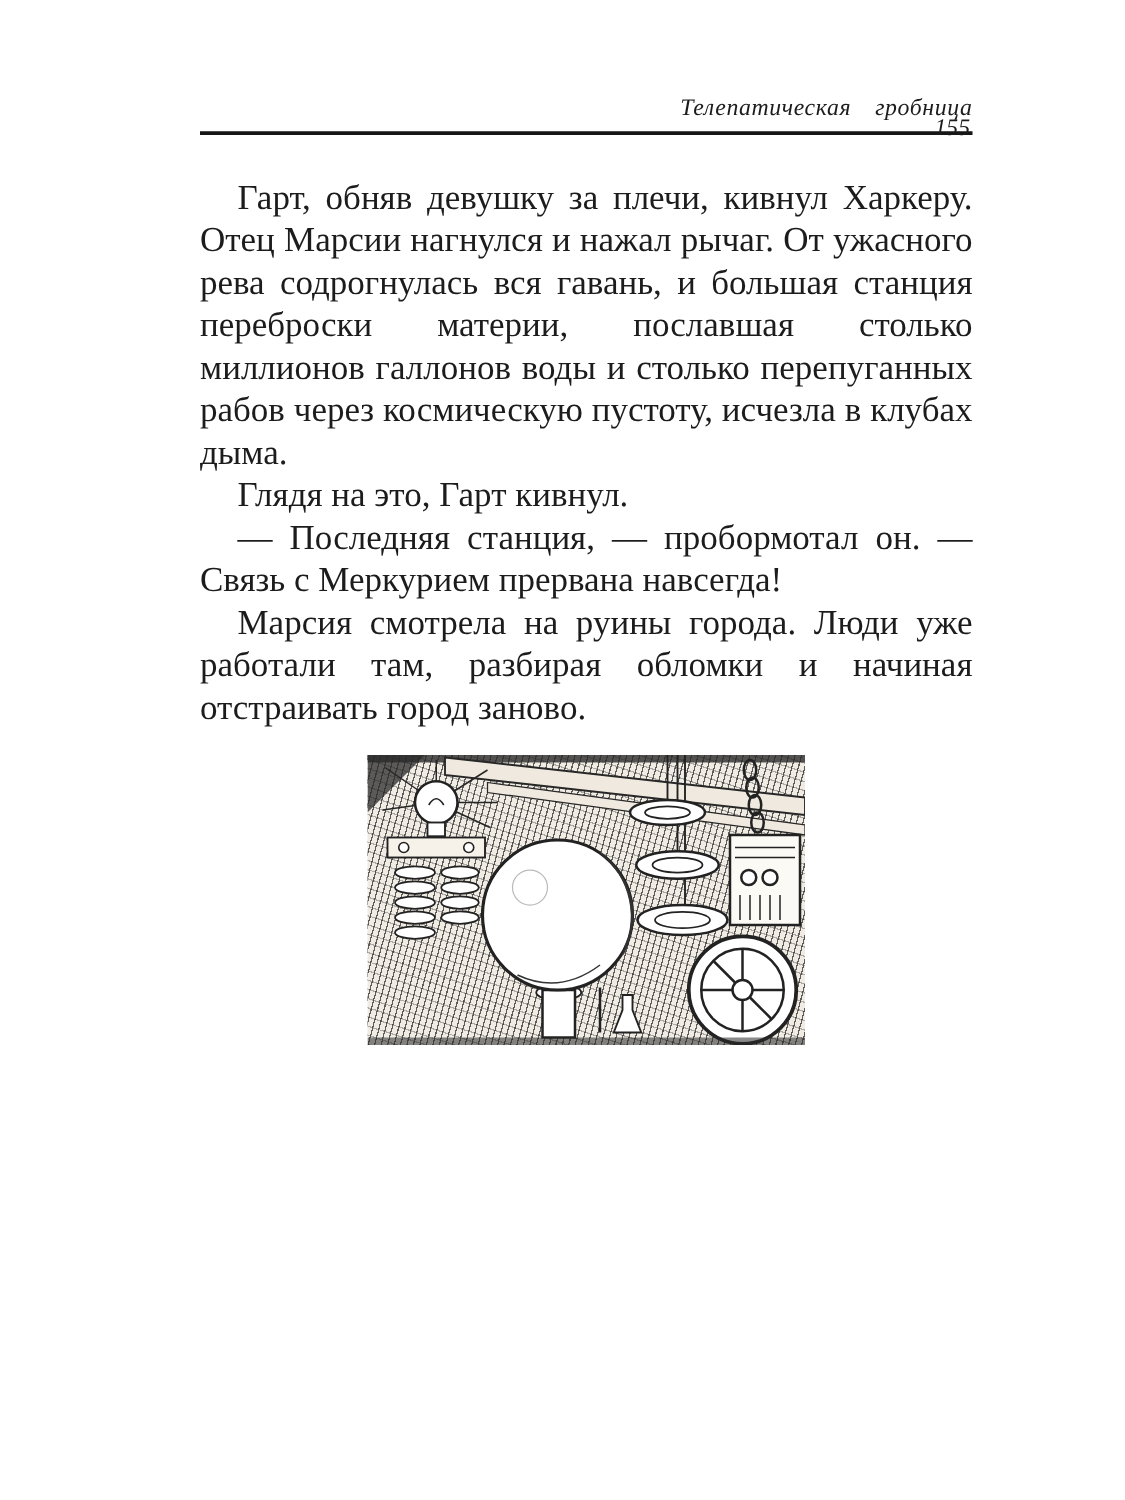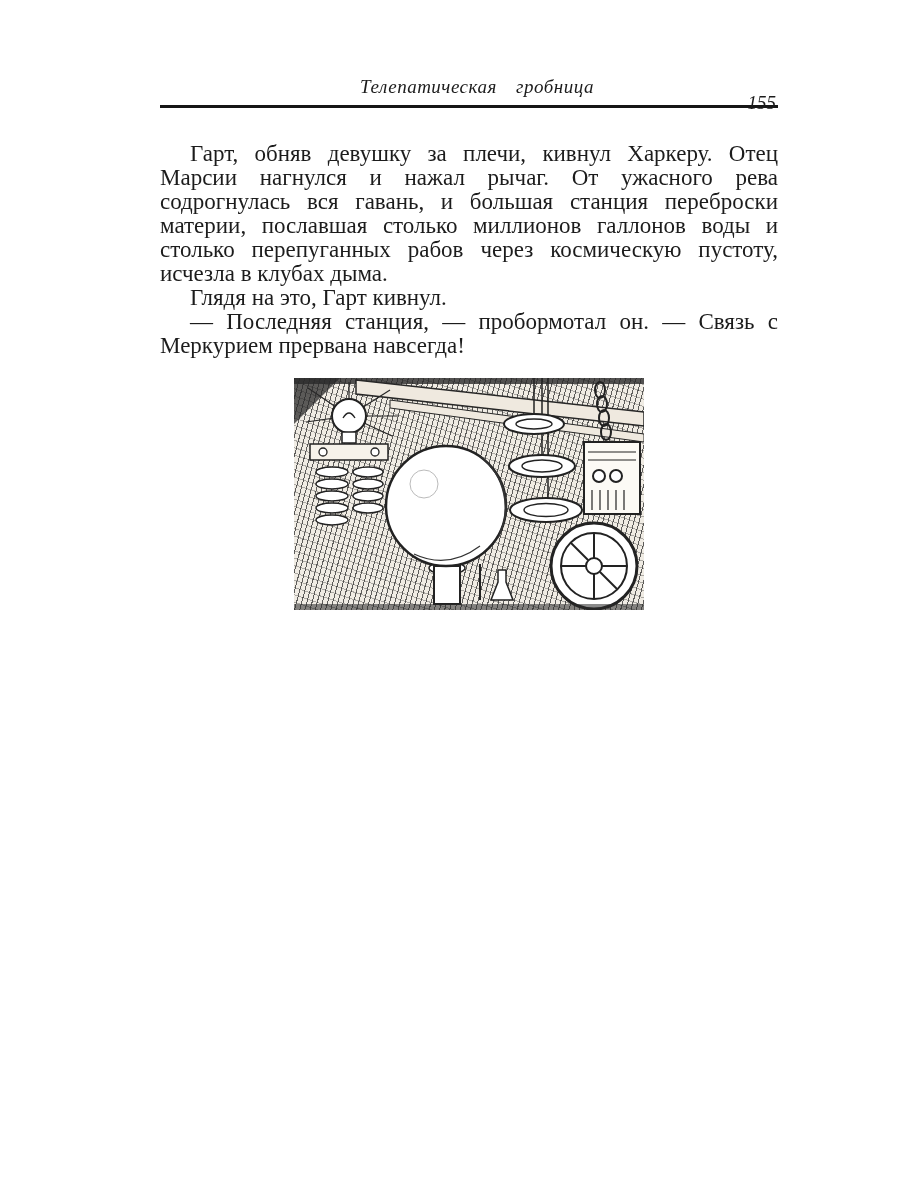--- a/index.html
+++ b/index.html
@@ -24,38 +24,38 @@
   }
   .running-header {
     position: relative;
     height: 24px;
     font-style: italic;
     font-size: 19px;
   }
   .running-title {
     position: absolute;
     left: 16px; right: 0;
-    text-align: center;
+    text-align: right;
     word-spacing: 14px;
     letter-spacing: 0.5px;
   }
   .page-number {
     position: absolute;
     right: 2px;
     top: 16px;
   }
   .header-rule {
     margin-top: 5px;
     height: 3px;
     background: #161616;
   }
   .body-text {
     margin-top: 34px;
-    font-size: 23px;
-    line-height: 24px;
+    font-size: 28px;
+    line-height: 34px;
     text-align: justify;
   }
   .body-text p {
     margin: 0;
     text-indent: 30px;
   }
   .figure {
     margin: 20px auto 0 auto;
     width: 350px;
     height: 232px;
@@ -80,20 +80,21 @@
       <span class="running-title">Телепатическая гробница</span>
       <span class="page-number">155</span>
     </div>
 
     <div class="header-rule"></div>
 
     <div class="body-text">
       <p>Гарт, обняв девушку за плечи, кивнул Харкеру. Отец Марсии нагнулся и нажал рычаг. От ужасного рева содрогнулась вся гавань, и большая станция переброски материи, пославшая столько миллионов галлонов воды и столько перепуганных рабов через космическую пустоту, исчезла в клубах дыма.</p>
       <p>Глядя на это, Гарт кивнул.</p>
       <p>— Последняя станция, — пробормотал он. — Связь с Меркурием прервана навсегда!</p>
+      <p>Марсия смотрела на руины города. Люди уже работали там, разбирая обломки и начиная отстраивать город заново.</p>
     </div>
 
     <div class="figure">
       <svg width="350" height="232" viewBox="0 0 350 232">
 
         <rect x="0" y="0" width="350" height="6" fill="#2a2a2a" opacity="0.8"></rect>
         <polygon points="0,0 46,0 0,46" fill="#2a2a2a" opacity="0.75"></polygon>
 
         <polygon points="62,2 350,34 350,48 62,16" fill="#efe9df" stroke="#272727" stroke-width="1.5"></polygon>
         <polygon points="96,22 350,56 350,64 96,30" fill="#efe9df" stroke="#272727" stroke-width="1"></polygon>

